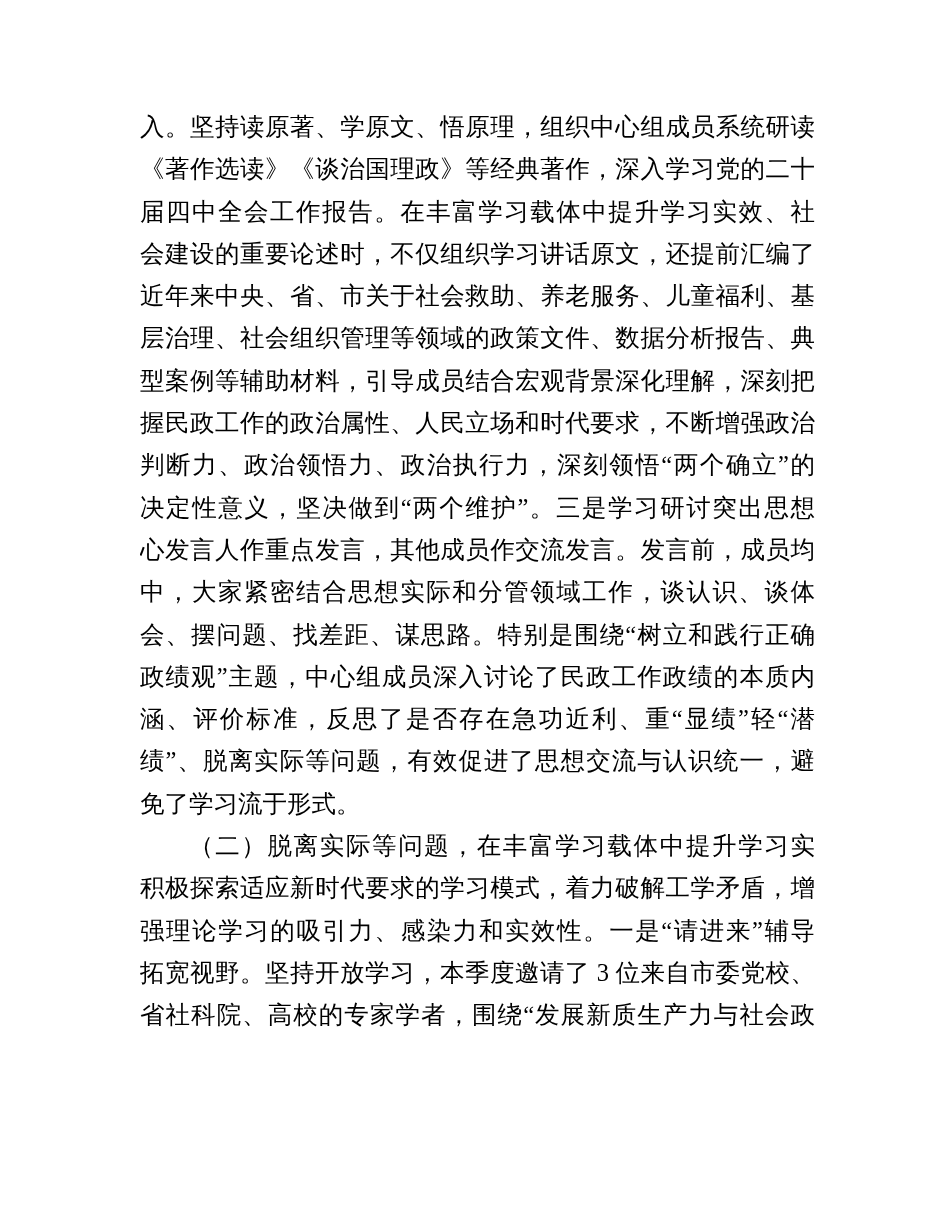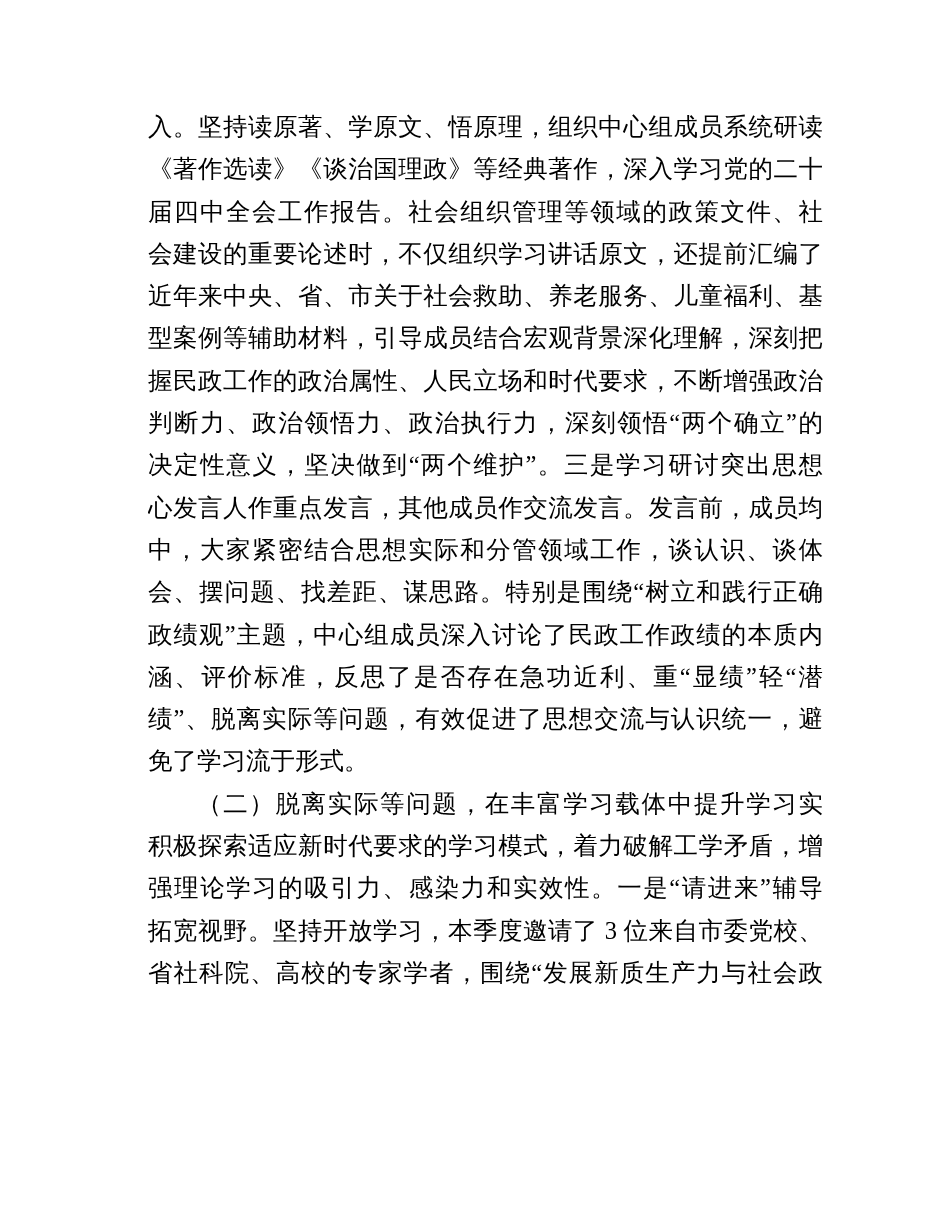--- a/index.html
+++ b/index.html
@@ -13,21 +13,21 @@
   }
   .page {
     position: relative;
     width: 950px;
     height: 1230px;
     overflow: hidden;
     background: #ffffff;
   }
   .text-block {
     position: absolute;
-    left: 148px;
+    left: 140px;
     top: 106px;
     width: 675px;
     font-family: "Liberation Serif", "DejaVu Serif", serif;
     font-size: 24.5px;
     line-height: 42.3px;
     font-weight: 400;
     color: #000000;
   }
   .line {
     height: 42.3px;
@@ -45,23 +45,24 @@
     text-indent: 2em;
   }
 </style>
 </head>
 <body>
 
 <div class="page" style="background: rgb(255, 255, 255);">
   <div class="text-block" style="color: rgb(0, 0, 0);">
       <div class="line">入。坚持读原著、学原文、悟原理，组织中心组成员系统研读</div>
       <div class="line">《著作选读》《谈治国理政》等经典著作，深入学习党的二十</div>
-      <div class="line">届四中全会工作报告。社会组织管理等领域的政策文件、社</div>
+      <div class="line">届四中全会工作报告。在丰富学习载体中提升学习实效、社</div>
       <div class="line">会建设的重要论述时，不仅组织学习讲话原文，还提前汇编了</div>
       <div class="line">近年来中央、省、市关于社会救助、养老服务、儿童福利、基</div>
+      <div class="line">层治理、社会组织管理等领域的政策文件、数据分析报告、典</div>
       <div class="line">型案例等辅助材料，引导成员结合宏观背景深化理解，深刻把</div>
       <div class="line">握民政工作的政治属性、人民立场和时代要求，不断增强政治</div>
       <div class="line">判断力、政治领悟力、政治执行力，深刻领悟“两个确立”的</div>
       <div class="line">决定性意义，坚决做到“两个维护”。三是学习研讨突出思想</div>
       <div class="line">心发言人作重点发言，其他成员作交流发言。发言前，成员均</div>
       <div class="line">中，大家紧密结合思想实际和分管领域工作，谈认识、谈体</div>
       <div class="line">会、摆问题、找差距、谋思路。特别是围绕“树立和践行正确</div>
       <div class="line">政绩观”主题，中心组成员深入讨论了民政工作政绩的本质内</div>
       <div class="line">涵、评价标准，反思了是否存在急功近利、重“显绩”轻“潜</div>
       <div class="line">绩”、脱离实际等问题，有效促进了思想交流与认识统一，避</div>

